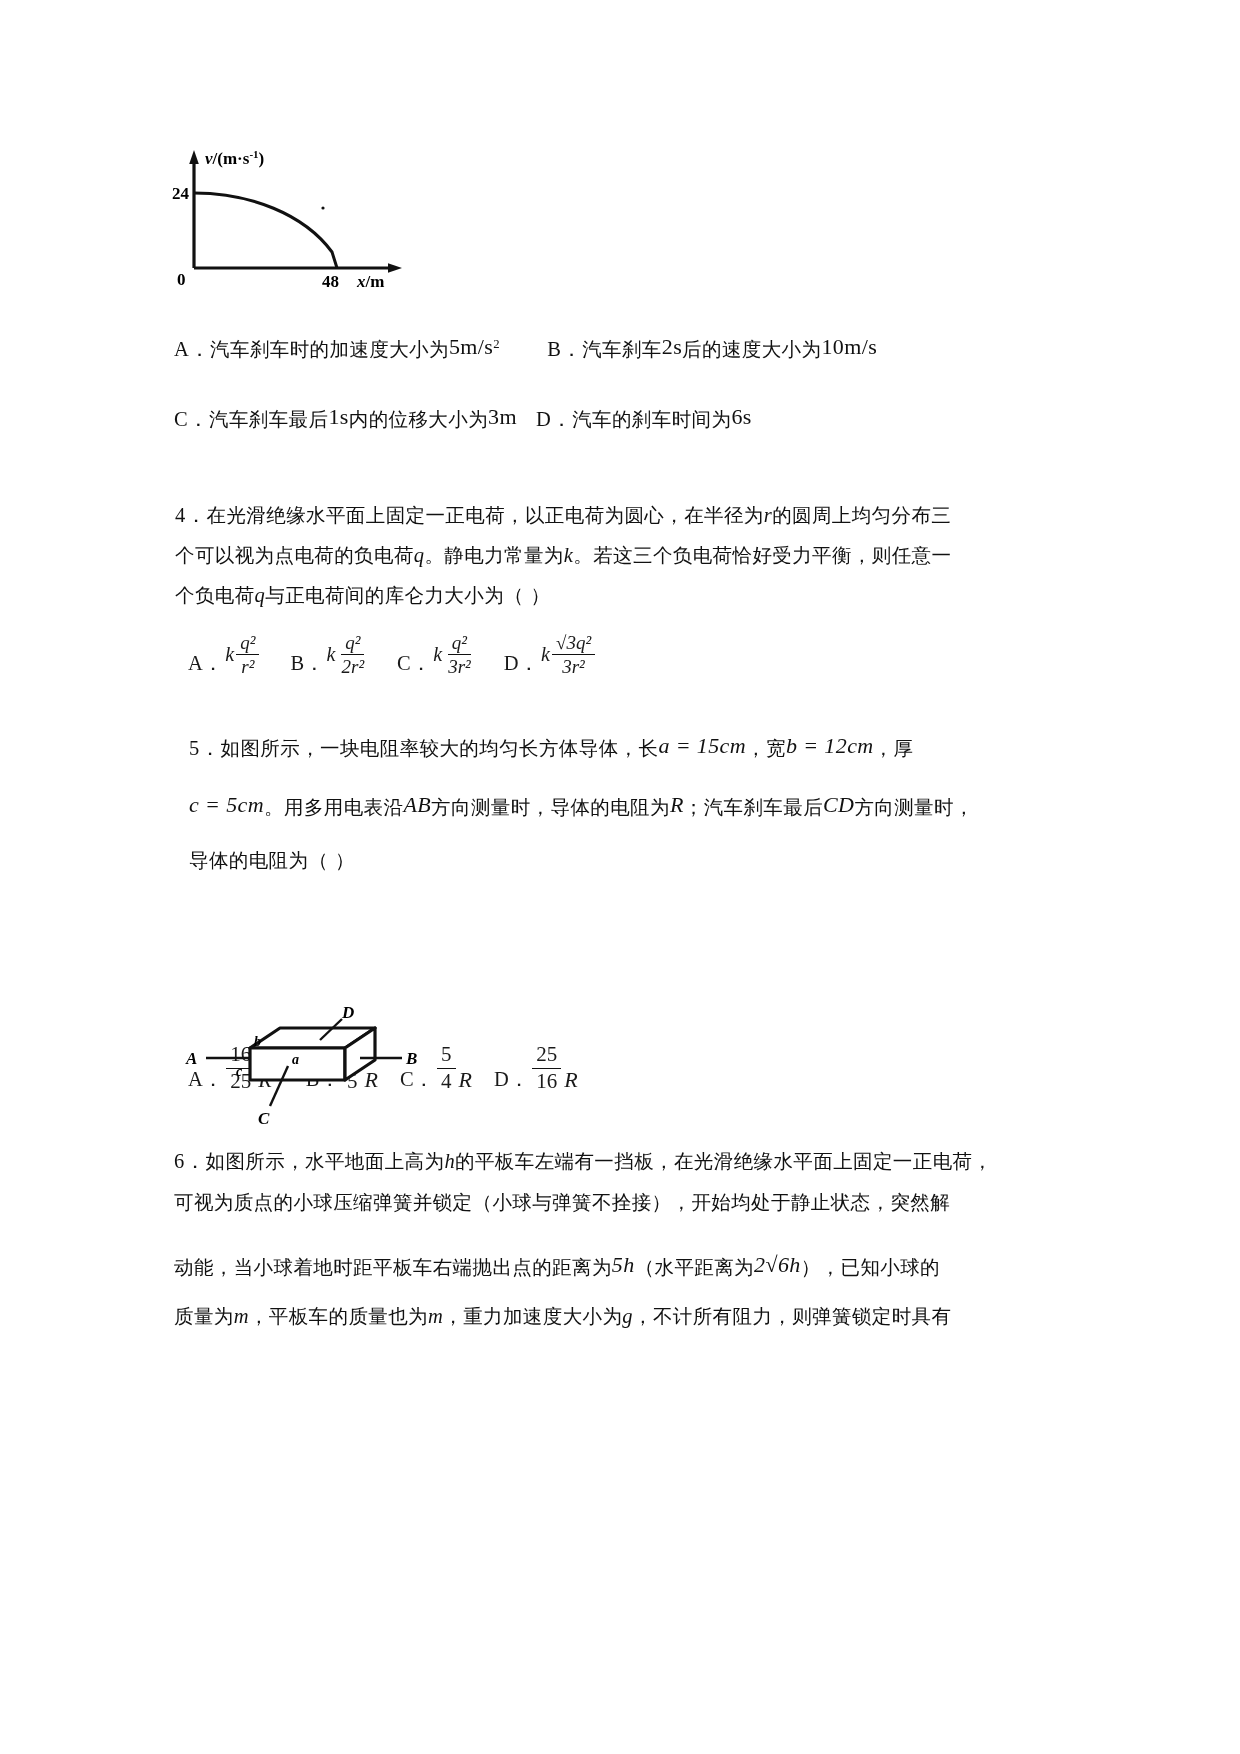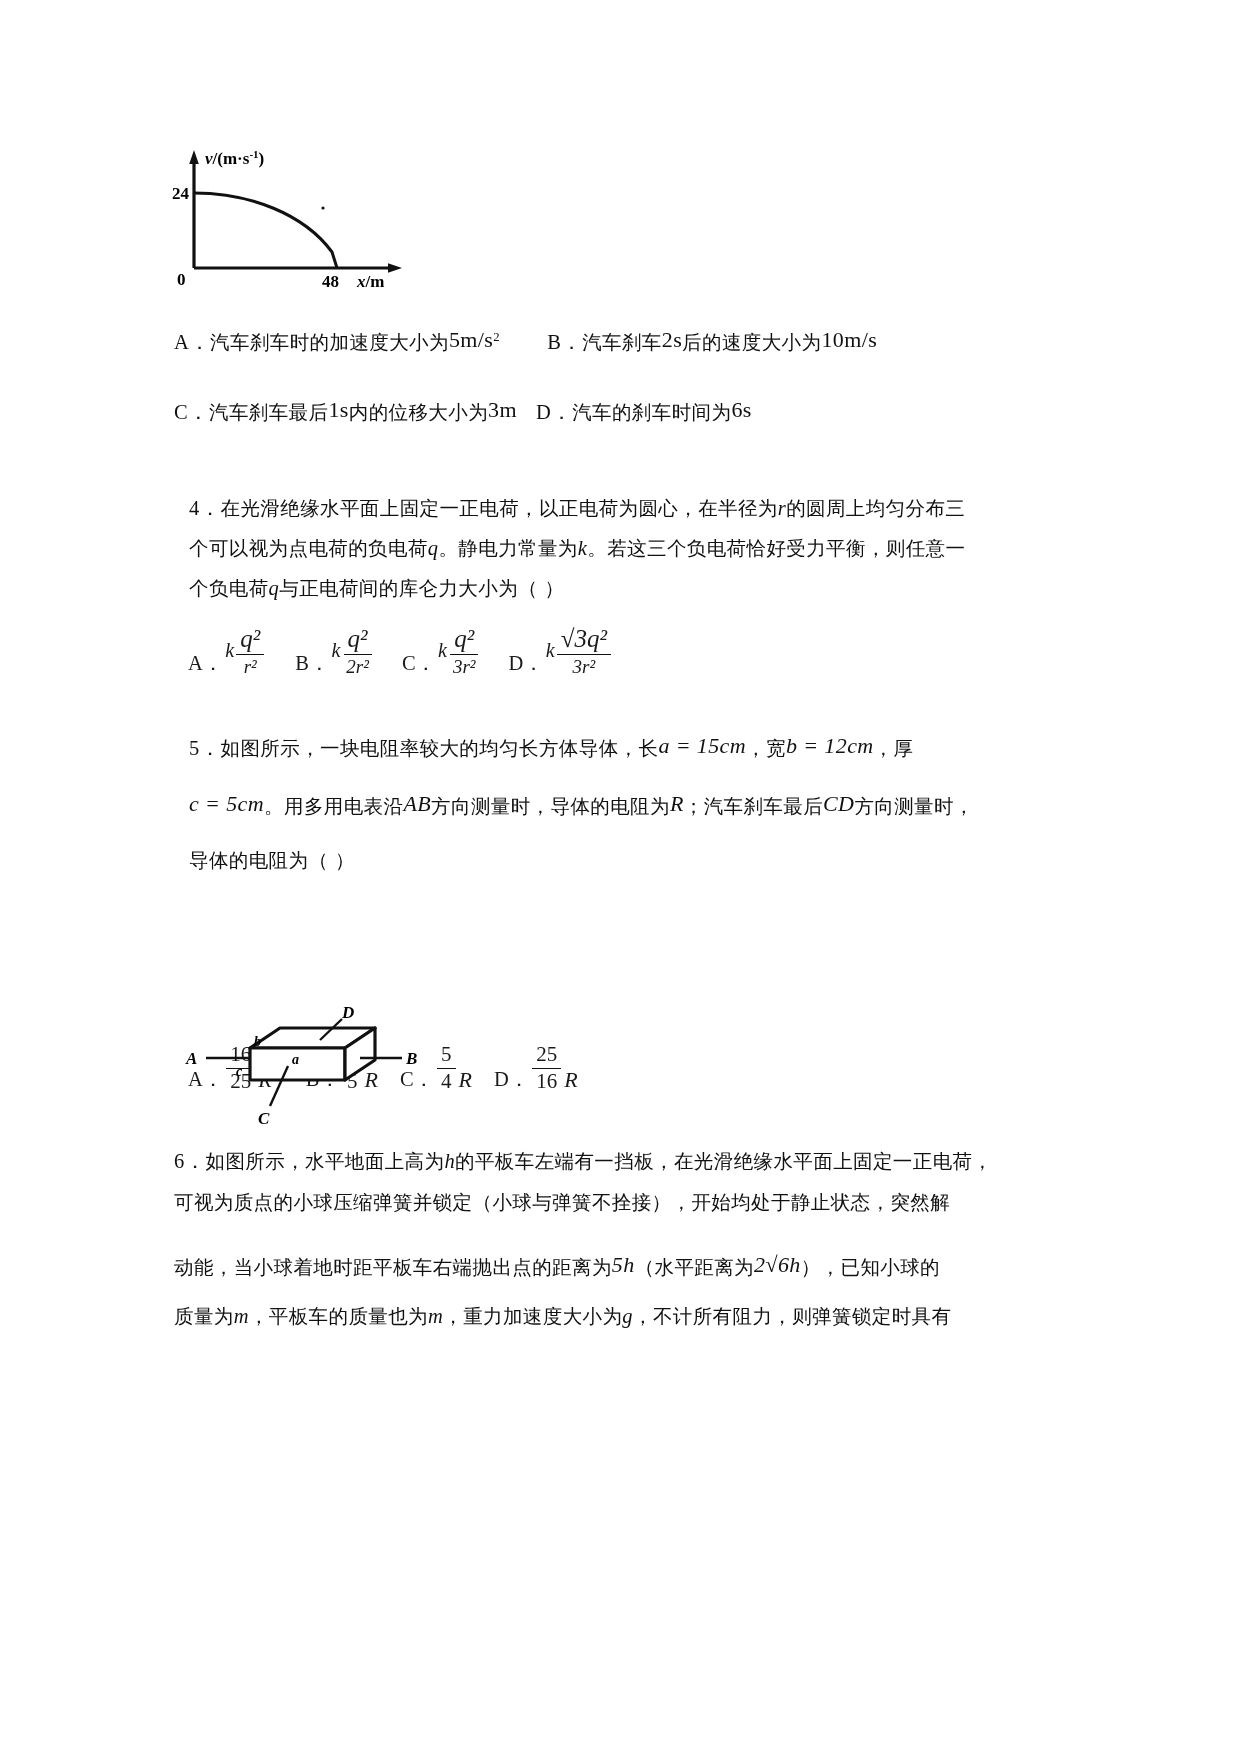--- a/index.html
+++ b/index.html
@@ -4,21 +4,21 @@
 <style>
   html, body { margin:0; padding:0; }
   body {
     width:1240px; height:1754px;
     background:#ffffff;
     font-family:"Liberation Serif","DejaVu Serif",serif;
     color:#1a1a1a;
     overflow:hidden;
   }
   .page { position:relative; width:1240px; height:1754px; padding:0; box-sizing:border-box; }
-  .content { position:absolute; left:174px; top:1px; width:900px; }
+  .content { position:absolute; left:174px; top:8px; width:900px; }
 
   
   .para {
     font-size:20.5px;
     line-height:1.95;
     letter-spacing:0.4px;
     text-align:justify;
     color:#111;
   }
   .para.stem { margin-top:0; }
@@ -30,21 +30,21 @@
   
   .fig-vx { position:absolute; left:172px; top:140px; width:260px; height:160px;text-align:right; }
 
   
   .opt-row { display:flex; align-items:flex-end; font-size:20.5px; }
   .opt-row .olabel { font-family:"Liberation Serif",serif; font-size:20.5px; margin-right:2px; }
 
   
   .frac { display:inline-flex; flex-direction:column; align-items:center; vertical-align:middle;
           font-family:"Liberation Serif",serif; font-style:italic; line-height:1.12; margin:0 1px; }
-  .frac .num { border-bottom:1.3px solid #111; padding:0 4px 1px 4px; font-size:25px; }
+  .frac .num { border-bottom:1.3px solid #111; padding:0 4px 1px 4px; font-size:19px; }
   .frac .den { padding:1px 4px 0 4px; font-size:19px; }
   .kf { display:inline-flex; align-items:center; }
   .kf .kk { font-style:italic; font-family:"Liberation Serif",serif; font-size:20px; margin-right:1px; }
 
   
   .fig-block { position:absolute; left:170px; top:1002px; width:250px; height:130px; }
 
   
   .qnum { font-family:"Liberation Serif",serif; }
 </style>
@@ -93,21 +93,21 @@
     <div class="para" style="margin:0 0 56px 0;">
       <span class="opt">
         <span class="qnum">C．</span><span class="cn">汽车刹车最后</span><span class="mathtxt">1s</span><span class="cn">内的位移大小为</span><span class="mathtxt">3m</span>
       </span>
       <span style="display:inline-block;width:8px"></span>
       <span class="opt">
         <span class="qnum">D．</span><span class="cn">汽车的刹车时间为</span><span class="mathtxt">6s</span>
       </span>
     </div>
 
-    <div class="para stem" style="margin:15px;">
+    <div class="para stem" style="margin:1px;">
       <span class="qnum">4．</span><span class="cn">在光滑绝缘水平面上固定一正电荷，以正电荷为圆心，在半径为</span><span class="it">r</span><span class="cn">的圆周上均匀分布三</span><br>
       <span class="cn">个可以视为点电荷的负电荷</span><span class="it">q</span><span class="cn">。静电力常量为</span><span class="it">k</span><span class="cn">。若这三个负电荷恰好受力平衡，则任意一</span><br>
       <span class="cn">个负电荷</span><span class="it">q</span><span class="cn">与正电荷间的库仑力大小为（    ）</span>
     </div>
 
     <div class="opt-row" style="margin:16px 0 0 14px;">
       <span style="display:inline-flex;align-items:flex-end;margin-right:30px;">
         <span class="olabel">A．</span>
         <span class="kf">
             <span class="kk">k</span>

